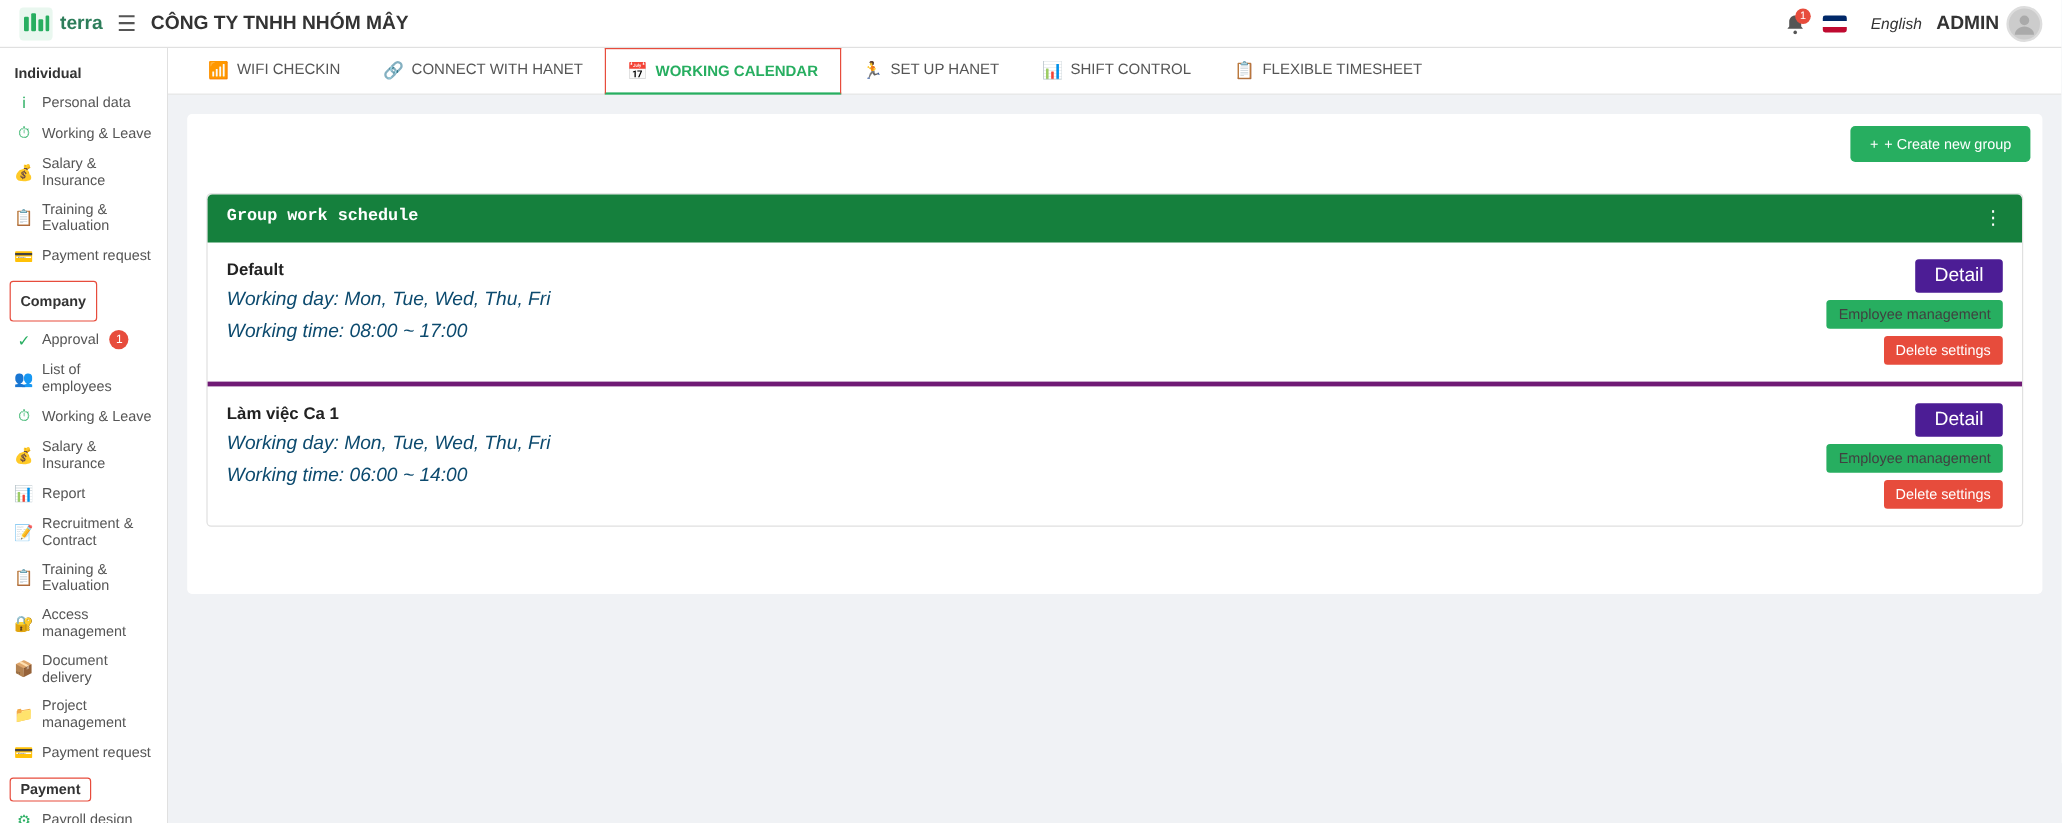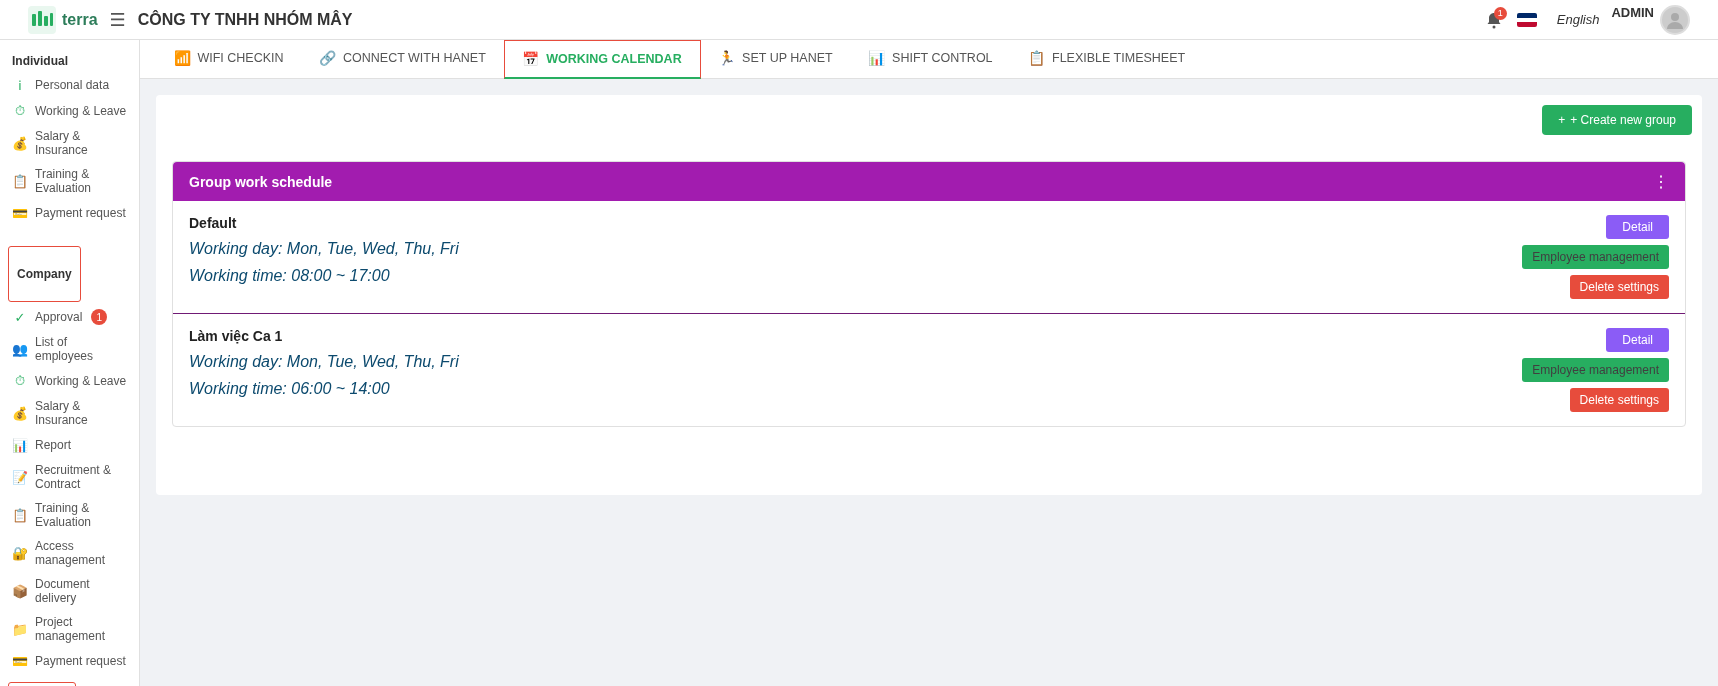--- a/index.html
+++ b/index.html
@@ -1,31 +1,31 @@
 <!DOCTYPE html>
 <html><head>
   <meta charset="utf-8">
   <style>
     * { box-sizing: border-box; margin: 0; padding: 0; }
     body { font-family: -apple-system, BlinkMacSystemFont, 'Segoe UI', sans-serif; font-size: 13px; background: #f0f2f5; color: #333; display: flex; flex-direction: column; height: 686px; overflow: hidden; }
 
     
-    .top-bar { height: 40px; background: #fff; border-bottom: 1px solid #e0e0e0; display: flex; align-items: center; justify-content: space-between; padding: 0 28px; flex-shrink: 0; }
+    .top-bar { height: 40px; background: #fff; border-bottom: 1px solid #e0e0e0; display: flex; align-items: center; justify-content: space-between; padding: 0 16px; flex-shrink: 0; }
     .top-bar-left { display: flex; align-items: center; gap: 12px; }
     .logo-area { display: flex; align-items: center; gap: 6px; }
     .logo-icon { width: 28px; height: 28px; }
     .logo-text { font-weight: 700; font-size: 16px; color: #2d7d5a; }
     .hamburger { font-size: 18px; color: #555; cursor: pointer; }
     .page-title { font-size: 16px; font-weight: 700; color: #333; text-transform: uppercase; }
     .top-bar-right { display: flex; align-items: center; gap: 12px; }
     .notif-icon { position: relative; width: 22px; height: 22px; display: flex; align-items: center; justify-content: center; }
     .notif-badge { position: absolute; top: -2px; right: -2px; background: #e74c3c; color: #fff; border-radius: 50%; width: 13px; height: 13px; font-size: 9px; display: flex; align-items: center; justify-content: center; }
     .lang-flag { display: flex; align-items: center; gap: 20px; font-size: 13px; color: #333; font-style: italic; }
     .flag-icon { width: 20px; height: 14px; background: linear-gradient(to bottom, #002868 33%, #fff 33%, #fff 66%, #bf0a30 66%); border-radius: 2px; display: inline-block; }
-    .admin-area { display: flex; align-items: flex-start; gap: 6px; font-size: 13px; font-weight: 600; }
+    .admin-area { display: flex; align-items: center; gap: 6px; font-size: 16px; font-weight: 600; }
     .admin-avatar { width: 30px; height: 30px; border-radius: 50%; background: #ccc; overflow: hidden; display: flex; align-items: center; justify-content: center; border: 2px solid #ddd; }
 
     
     .layout { display: flex; flex: 1; overflow: hidden; }
 
     
     .sidebar { width: 140px; background: #fff; border-right: 1px solid #e0e0e0; overflow-y: auto; flex-shrink: 0; padding: 8px 0; }
     .sidebar-section-label { font-size: 12px; font-weight: 600; color: #333; padding: 6px 12px 4px; }
     .sidebar-item { display: flex; align-items: center; gap: 7px; padding: 5px 12px; cursor: pointer; color: #555; font-size: 12px; }
     .sidebar-item .si-icon { width: 16px; height: 16px; flex-shrink: 0; display: flex; align-items: center; justify-content: center; color: #27ae60; font-size: 13px; }
@@ -39,32 +39,32 @@
     .tab-item.active { color: #27ae60; border-bottom: 2px solid #27ae60; font-weight: 600; border: 1.5px solid #e74c3c; border-bottom: 2px solid #27ae60; margin-bottom: -1px; }
     .tab-item .tab-icon { font-size: 14px; }
 
     
     .content { flex: 1; padding: 16px; background: #f0f2f5; }
     .content-inner { background: #fff; border-radius: 4px; padding: 16px; min-height: 400px; position: relative; }
     .create-btn { position: absolute; top: 10px; right: 10px; background: #27ae60; color: #fff; border: none; border-radius: 4px; padding: 8px 16px; cursor: pointer; font-size: 12px; display: flex; align-items: center; gap: 5px; }
 
     
     .group-block { border: 1px solid #e0e0e0; border-radius: 4px; margin-top: 50px; }
-    .group-header { background: #a21caf; color: #fff; padding: 10px 16px; display: flex; align-items: center; justify-content: space-between; border-radius: 4px 4px 0 0; }
+    .group-header { background: #15803d; color: #fff; padding: 10px 16px; display: flex; justify-content: space-between; border-radius: 4px 4px 0 0; font-family: Liberation Mono, monospace; }
     .group-header-title { font-size: 14px; font-weight: 600; }
     .group-header-icon { font-size: 16px; cursor: pointer; }
 
     
-    .schedule-item { padding: 14px 16px; border-bottom: 1px solid #701a75; display: flex; align-items: flex-start; justify-content: space-between; }
+    .schedule-item { padding: 14px 16px; border-bottom: 4px solid #701a75; display: flex; align-items: flex-start; justify-content: space-between; }
     .schedule-item:last-child { border-bottom: none; }
     .schedule-info { }
     .schedule-name { font-size: 14px; font-weight: 600; color: #222; margin-bottom: 4px; }
     .schedule-detail { font-size: 16px; color: #0c4a6e; line-height: 1.7; font-style: italic; }
     .schedule-actions { display: flex; flex-direction: column; gap: 6px; align-items: flex-end; }
-    .btn-detail { background: #8b5cf6; color: #fff; border: none; border-radius: 3px; padding: 5px 16px; cursor: pointer; font-size: 12px; }
+    .btn-detail { background: #4c1d95; color: #fff; border: none; border-radius: 3px; padding: 5px 16px; cursor: pointer; font-size: 16px; }
     .btn-emp { background: #27ae60; color: #404040; border: none; border-radius: 3px; padding: 5px 10px; cursor: pointer; font-size: 12px; }
     .btn-delete { background: #e74c3c; color: #fff; border: none; border-radius: 3px; padding: 5px 10px; cursor: pointer; font-size: 12px; }
 
     
     ::-webkit-scrollbar { width: 6px; }
     ::-webkit-scrollbar-thumb { background: #ccc; border-radius: 3px; }
   </style>
 </head>
 <body>
 
@@ -125,21 +125,21 @@
     </div>
     <div class="sidebar-item">
       <span class="si-icon">📋</span>
       <span>Training &amp; Evaluation</span>
     </div>
     <div class="sidebar-item">
       <span class="si-icon">💳</span>
       <span>Payment request</span>
     </div>
 
-    <div style="border:1.5px solid #e74c3c; border-radius:3px; margin:20px 8px 2px; display:inline-block; padding: 20px 8px;">
+    <div style="border:1.5px solid #e74c3c; border-radius:3px; margin:8px 8px 2px; display:inline-block; padding: 9px 8px;">
       <div class="sidebar-section-label" style="padding:0;">Company</div>
     </div>
 
     <div class="sidebar-item">
       <span class="si-icon">✓</span>
       <span>Approval</span>
       <span style="background:#e74c3c;color:#fff;border-radius:50%;width:16px;height:16px;font-size:10px;display:flex;align-items:center;justify-content:center;margin-left:2px;">1</span>
     </div>
     <div class="sidebar-item">
       <span class="si-icon">👥</span>

